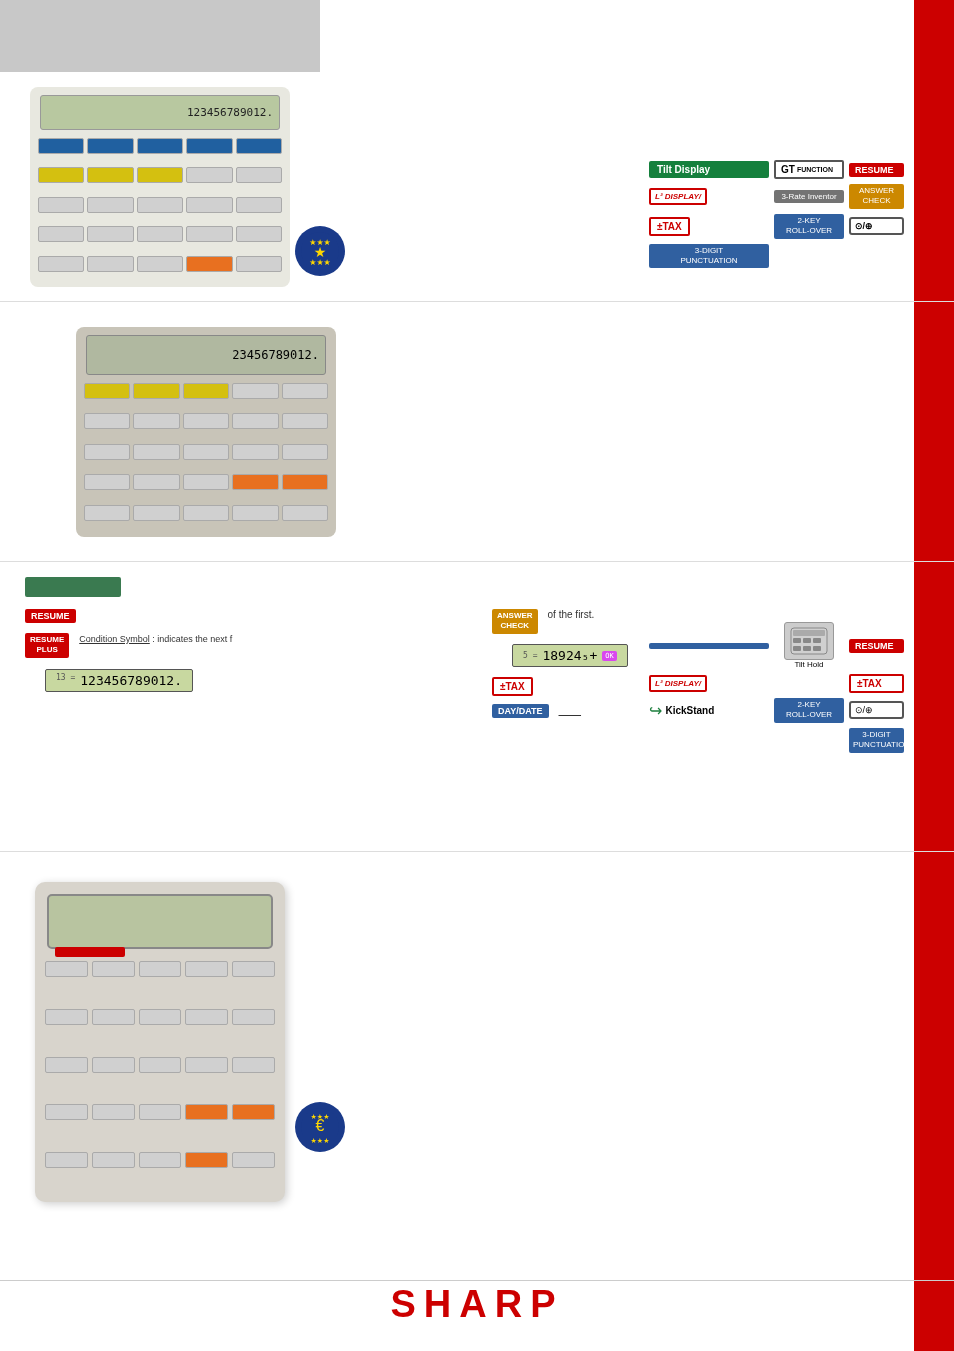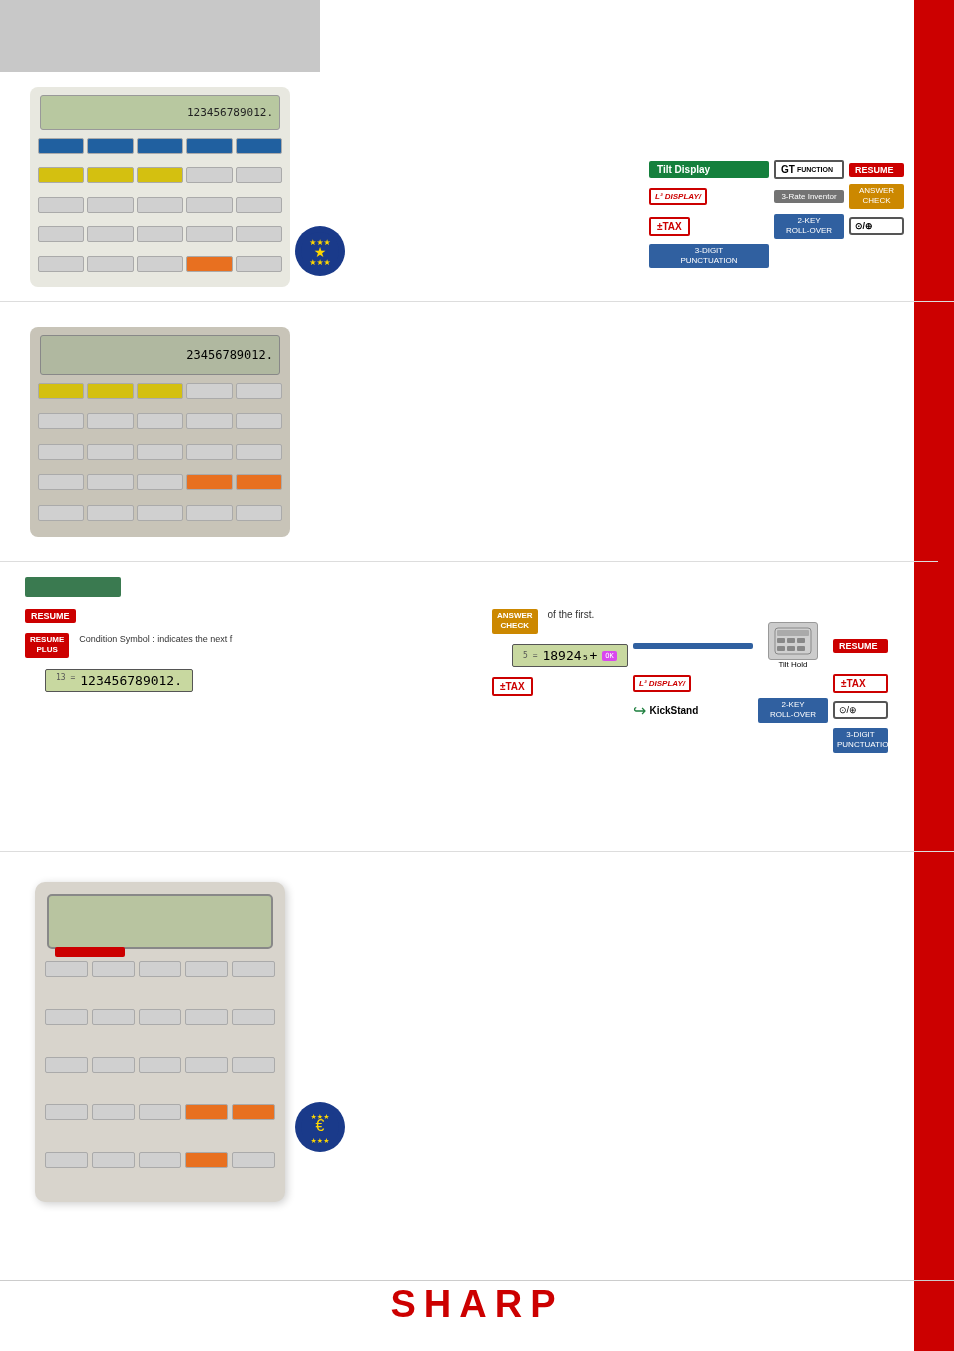--- a/index.html
+++ b/index.html
@@ -105,23 +105,24 @@
       justify-content: center;
       font-size: 18px;
       color: #ffd700;
     }
 
     
     .section2 {
       position: absolute;
       top: 302px;
       left: 0;
-      right: 16px;
+      right: 0;
       height: 260px;
       border-bottom: 1px solid #ddd;
+      padding-left: 46px;
     }
 
     
     .section3 {
       position: absolute;
       top: 562px;
       left: 0;
       right: 0;
       height: 290px;
       border-bottom: 1px solid #ddd;
@@ -344,21 +345,21 @@
           <div style="background:#cc0000;color:#fff;padding:2px 6px;font-size:9px;font-weight:bold;border-radius:2px;flex-shrink:0;">RESUME</div>
           <div style="font-size:9px;color:#333;line-height:1.4;">
             <div style="text-decoration:underline;display:inline;"></div>
           </div>
         </div>
 
         <div style="display:flex;align-items:flex-start;gap:10px;margin-bottom:8px;">
           <div style="background:#cc0000;color:#fff;padding:2px 5px;font-size:8px;font-weight:bold;border-radius:2px;flex-shrink:0;white-space:pre-line;text-align:center;line-height:1.3;">RESUME
 PLUS</div>
           <div style="font-size:9px;color:#333;line-height:1.4;">
-            <span style="">Condition Symbol</span>
+            <span style="text-decoration:underline;">Condition Symbol</span>
             <span>: </span>
             <span>indicates the next f</span>
           </div>
         </div>
 
         <div style="margin-left:20px;margin-top:8px;">
           <div style="border:1px solid #555;background:#c8d8a0;padding:3px 10px;font-family:monospace;font-size:12px;display:inline-flex;align-items:flex-start;gap:5px;border-radius:2px;">
             <div style="font-size:8px;color:#555;line-height:1.2;">13
 =</div>
             <span style="font-size:13px;">123456789012.</span>
@@ -381,20 +382,24 @@
             <span style="font-size:13px;">18924₅+</span>
             <div style="background:#d946ef;color:#fff;font-size:7px;padding:1px 3px;border-radius:2px;">OK</div>
           </div>
         </div>
 
         <div style="display:flex;align-items:center;gap:10px;margin-bottom:8px;">
           <div style="background:#fff;border:2px solid #cc0000;color:#cc0000;font-weight:bold;font-size:10px;padding:2px 6px;border-radius:2px;">±TAX</div>
           <div style="font-size:9px;color:#333;">&nbsp;</div>
         </div>
 
+        <div style="display:flex;align-items:center;gap:10px;margin-bottom:8px;">
+          <div style="background:#3060a0;color:#fff;padding:2px 6px;font-size:9px;font-weight:bold;border-radius:2px;">DAY/DATE</div>
+          <div style="text-decoration:underline;font-size:9px;color:#333;">&nbsp;&nbsp;&nbsp;&nbsp;&nbsp;&nbsp;&nbsp;&nbsp;&nbsp;</div>
+        </div>
       </div>
     </div>
   </div>
 </div>
 
 <div class="section4">
   <div style="display:flex;align-items:center;height:380px;padding:15px 0;">
     <div class="calc-image-area">
       <div style="width:250px;height:320px;background:#d8d4cc;border-radius:10px;position:relative;display:flex;flex-direction:column;box-shadow:2px 2px 8px rgba(0,0,0,0.2);">
 

